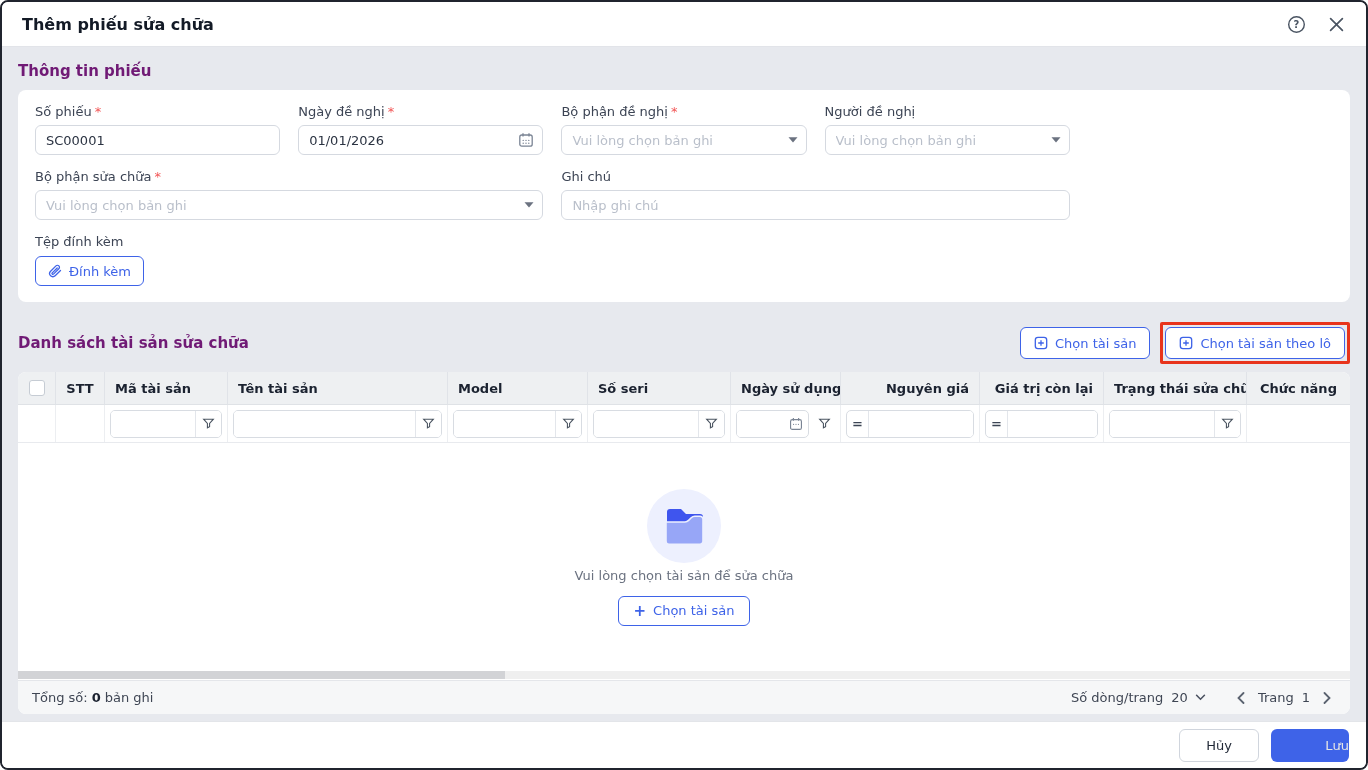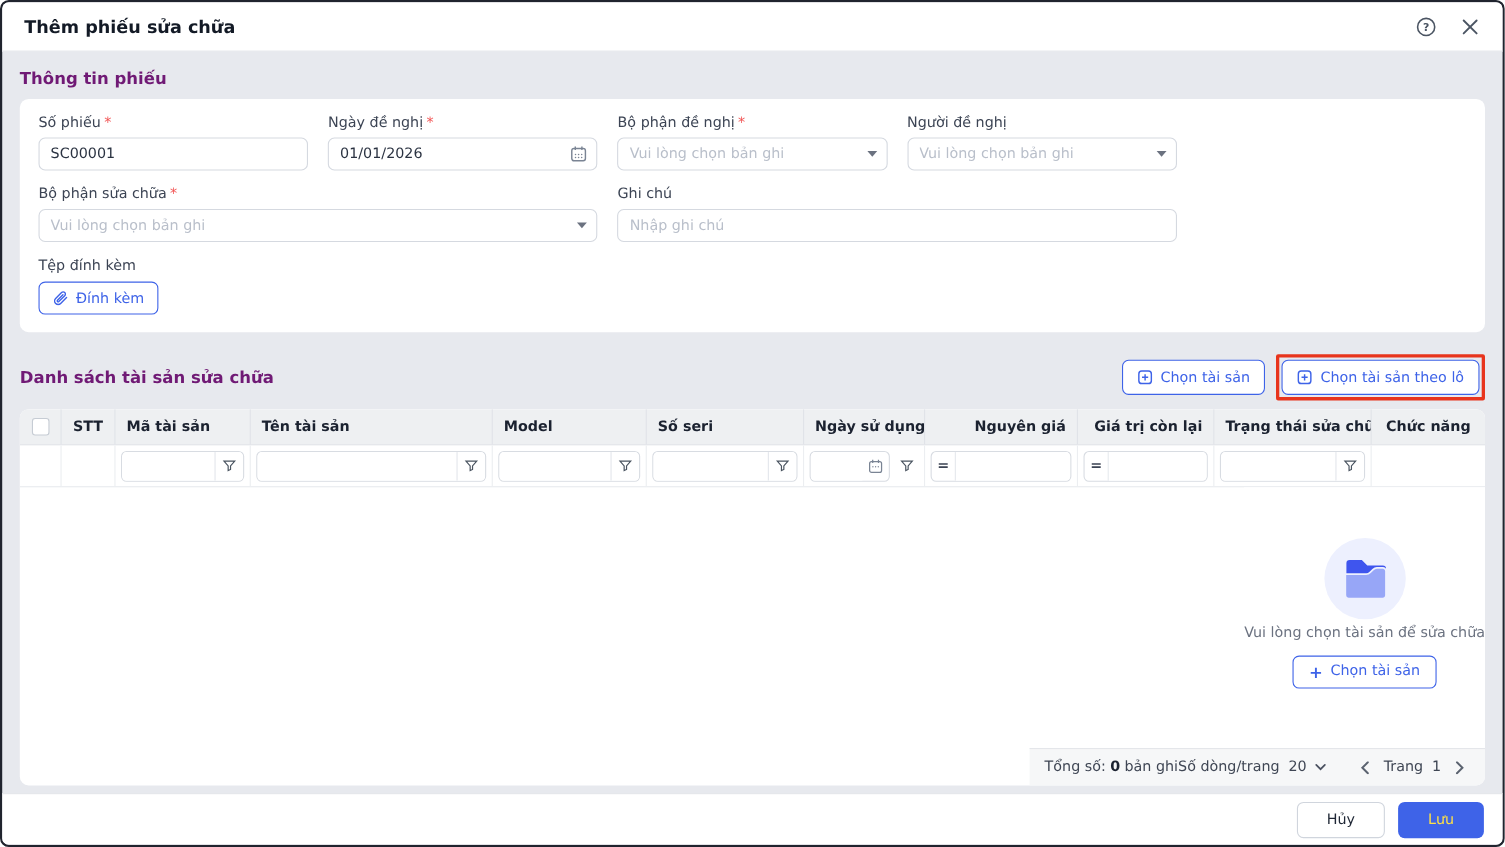--- a/index.html
+++ b/index.html
@@ -57,21 +57,21 @@
   .btn-outline-blue {
     display:inline-flex; align-items:center; gap:7px; height:32px; padding:0 13px;
     border:1px solid #3e63e8; border-radius:6px; background:#fff; color:#3e63e8;
     font-size:13px; cursor:pointer; white-space:nowrap;
     font-family:"DejaVu Sans","Liberation Sans",sans-serif;
   }
   .btn-gap { margin-right:10px; }
   .annotate { border:3px solid #e8341c; padding:2px; border-radius:2px; }
 
   
-  .card-table { height:342px; display:flex; flex-direction:column; overflow:hidden;align-items:flex-end; }
+  .card-table { height:342px; display:flex; flex-direction:column; overflow:hidden; }
   .thead { height:33px; background:#eef0f2; display:flex; flex:0 0 auto; border-bottom:1px solid #dfe2e6; }
   .th {
     display:flex; align-items:center; padding:0 10px; font-size:13px; font-weight:bold;
     color:#1b2230; border-right:1px solid #e0e3e8; overflow:hidden; white-space:nowrap;
   }
   .th:last-child { border-right:none; }
   .tfilter { height:38px; background:#fff; display:flex; flex:0 0 auto; border-bottom:1px solid #e8eaee; }
   .tf { display:flex; align-items:center; padding:0 5px; border-right:1px solid #eceef1; gap:4px; }
   .tf:last-child { border-right:none; }
   .c0{width:38px; justify-content:center;} .c1{width:49px; justify-content:center;}
@@ -126,21 +126,21 @@
   .bottombar {
     height:47px; background:#fff; border-top:1px solid #e3e5e9; flex:0 0 auto;
     display:flex; align-items:center; justify-content:flex-end; gap:12px; padding:0 17px;
   }
   .btn-cancel {
     width:80px; height:33px; border:1px solid #d0d5dd; border-radius:6px; background:#fff;
     color:#1f2735; font-size:13px; cursor:pointer; font-family:"DejaVu Sans","Liberation Sans",sans-serif;
   }
   .btn-save {
     width:78px; height:33px; border:none; border-radius:6px; background:#3e63e8;
-    color:#fde047; font-size:13px; cursor:pointer; font-family:"DejaVu Sans","Liberation Sans",sans-serif;
+    color:#e5e5e5; font-size:13px; cursor:pointer; font-family:"DejaVu Sans","Liberation Sans",sans-serif;text-align:right;
   }
 </style>
 </head>
 <body>
 
 <div class="modal">
 
   <div class="titlebar">
     <div class="title">Thêm phiếu sửa chữa</div>
     <div class="tb-icon">

